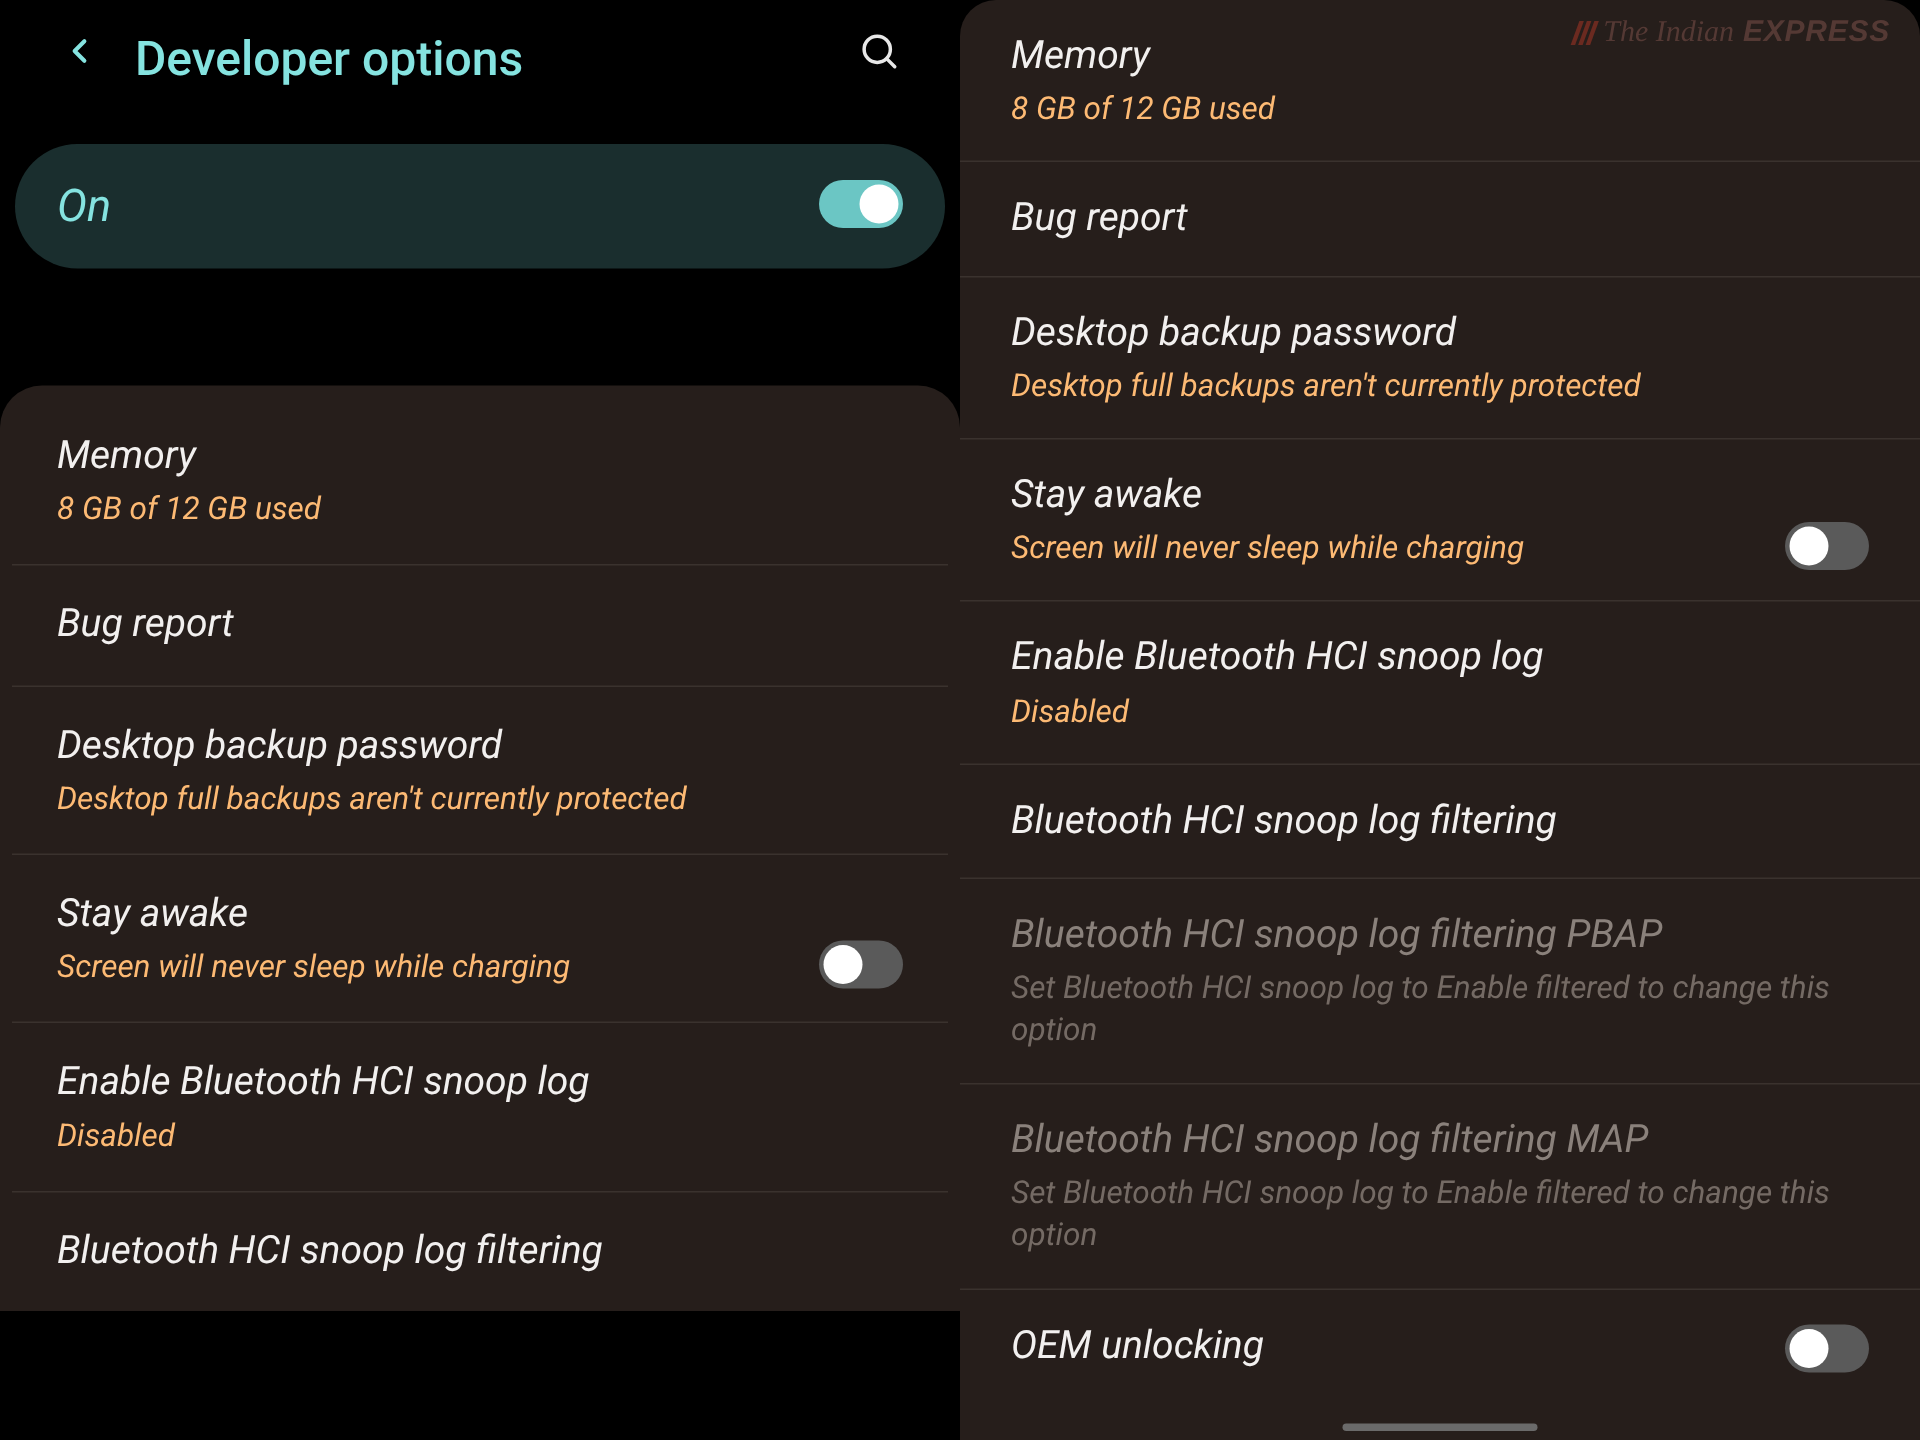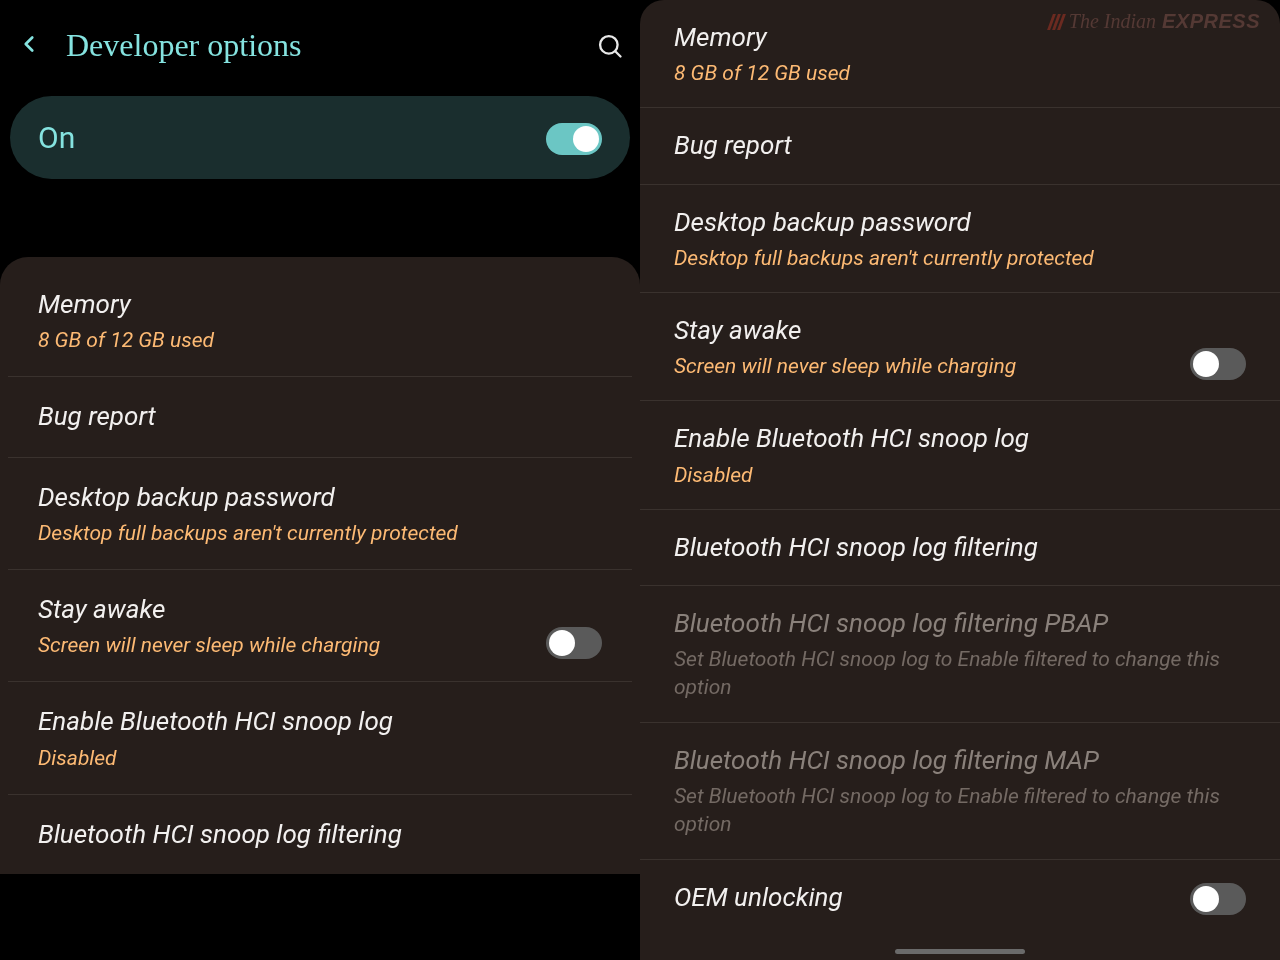--- a/index.html
+++ b/index.html
@@ -22,24 +22,23 @@
     background: #000;
   }
   .right-pane {
     background: #261e1b;
     border-radius: 24px 24px 0 0;
   }
 
   
   .header {
     display: flex;
-    align-items: flex-end;
-    padding: 20px 16px;
+    align-items: flex-start;
+    padding: 20px 40px;
     height: 84px;
-    font-family: Liberation Serif, serif;
   }
   .back-chevron {
     color: #85e3e0;
     font-size: 30px;
     margin-right: 24px;
     cursor: pointer;
     font-weight: 300;
   }
   .header-title {
     color: #85e3e0;
@@ -53,22 +52,23 @@
   }
   .search-icon svg { width: 28px; height: 28px; }
 
   
   .on-card {
     margin: 12px 10px 0 10px;
     background: #1a2e2e;
     border-radius: 48px;
     padding: 24px 28px;
     display: flex;
-    align-items: flex-end;
+    align-items: flex-start;
     justify-content: space-between;
+    font-style: italic;
   }
   .on-label {
     color: #85e3e0;
     font-size: 30px;
     font-weight: 400;
   }
 
   
   .switch {
     position: relative;

